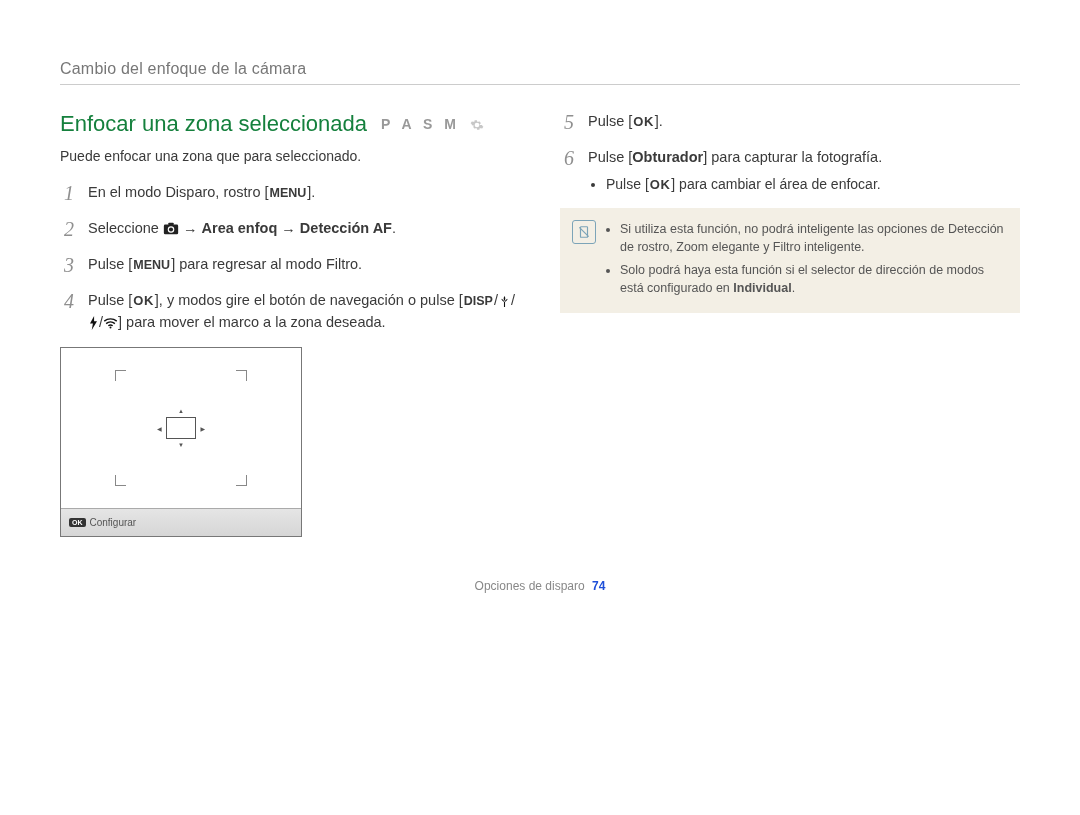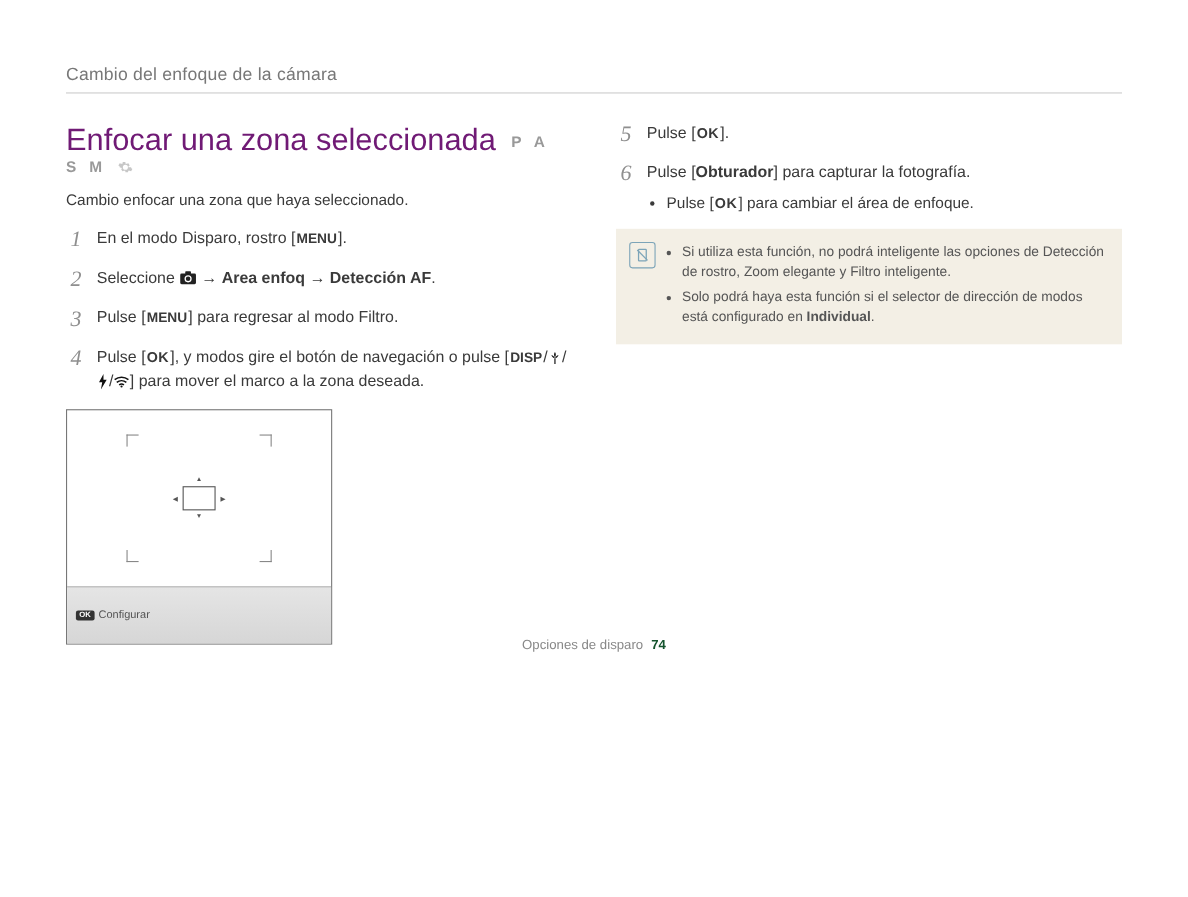--- a/index.html
+++ b/index.html
@@ -30,22 +30,22 @@
   }
   .columns {
     display: flex;
     gap: 40px;
   }
   .col {
     flex: 1;
     min-width: 0;
   }
   .page-title {
-    color: #701a75;
-    font-size: 28px;
+    color: #15803d;
+    font-size: 22px;
     font-weight: 400;
     display: inline;
   }
   .mode-letters {
     color: #999;
     font-size: 14px;
     letter-spacing: 4px;
     font-weight: 600;
     margin-left: 10px;
     vertical-align: 2px;
@@ -150,21 +150,21 @@
     font-size: 6px;
     color: #555;
   }
   .fa-up { left: 50%; top: -10px; transform: translateX(-50%); }
   .fa-down { left: 50%; bottom: -10px; transform: translateX(-50%); }
   .fa-left { top: 50%; left: -10px; transform: translateY(-50%); }
   .fa-right { top: 50%; right: -10px; transform: translateY(-50%); }
   .lcd-bar {
     background: linear-gradient(#e5e5e5, #d6d6d6);
     border-top: 1px solid #aaa;
-    padding: 20px 8px;
+    padding: 8px 8px;
     font-size: 10px;
     color: #555;
     display: flex;
     align-items: center;
     gap: 4px;
   }
   .lcd-bar .ok-pill {
     background: #333;
     color: #fff;
     font-size: 7px;
@@ -204,21 +204,21 @@
   .footer {
     position: absolute;
     bottom: 36px;
     left: 0;
     width: 100%;
     text-align: center;
     font-size: 12px;
     color: #888;
   }
   .footer .page-num {
-    color: #14532d;
+    color: #1d4ed8;
     font-weight: 600;
     margin-left: 4px;
   }
   svg { display: inline-block; vertical-align: middle; }
 </style>
 </head>
 <body>
 
 <div class="page">
 
@@ -233,21 +233,21 @@
         <span class="mode-letters">
           <span>P A S M</span>
           <span class="gear">
             <svg width="14" height="14" viewBox="0 0 24 24">
                 <path fill="#999" d="M12 8a4 4 0 100 8 4 4 0 000-8zm9 4a7 7 0 01-.1 1.2l2 1.6-2 3.4-2.4-.8a7 7 0 01-2 .1l-.4 2.5h-4l-.4-2.5a7 7 0 01-2-.1l-2.4.8-2-3.4 2-1.6A7 7 0 013 12a7 7 0 01.1-1.2l-2-1.6 2-3.4 2.4.8a7 7 0 012-.1L7.9 4h4l.4 2.5a7 7 0 012 .1l2.4-.8 2 3.4-2 1.6c.1.4.1.8.1 1.2z" opacity="0.55"></path>
               </svg>
           </span>
         </span>
       </div>
 
-      <div class="intro">Cambio enfocar una zona que haya seleccionado.</div>
+      <div class="intro">Puede enfocar una zona que para seleccionado.</div>
 
       <ol class="steps">
         <li>
           <span class="step-num">1</span>
           <span class="step-body">
             <span>En el modo Disparo, rostro [</span><span class="kbd">MENU</span><span>].</span>
           </span>
         </li>
         <li>
           <span class="step-num">2</span>
@@ -311,21 +311,21 @@
           <span class="step-body">
             <span>Pulse [</span><span class="kbd ok-kbd">OK</span><span>].</span>
           </span>
         </li>
         <li>
           <span class="step-num">6</span>
           <span class="step-body">
             <span>Pulse [</span><b class="bold">Obturador</b><span>] para capturar la fotografía.</span>
             <ul class="sub-bullet">
               <li>
-                <span>Pulse [</span><span class="kbd ok-kbd">OK</span><span>] para cambiar el área de enfoque.</span>
+                <span>Pulse [</span><span class="kbd ok-kbd">OK</span><span>] para cambiar el área de enfocar.</span>
               </li>
             </ul>
           </span>
         </li>
       </ol>
 
       <div class="note">
         <div class="note-icon">
           <svg width="14" height="14" viewBox="0 0 24 24">
               <path fill="none" stroke="#7ca4b8" stroke-width="2" d="M4 4l16 16"></path>

